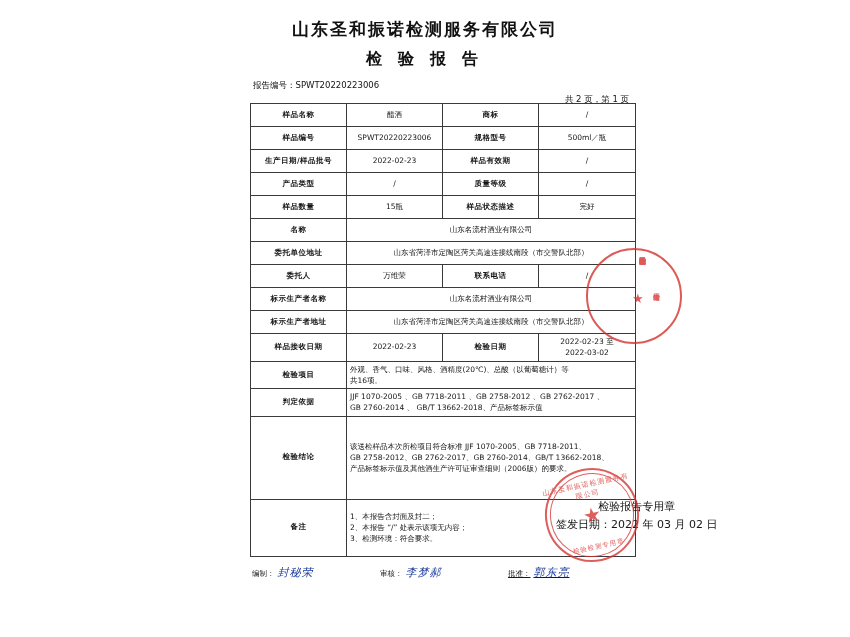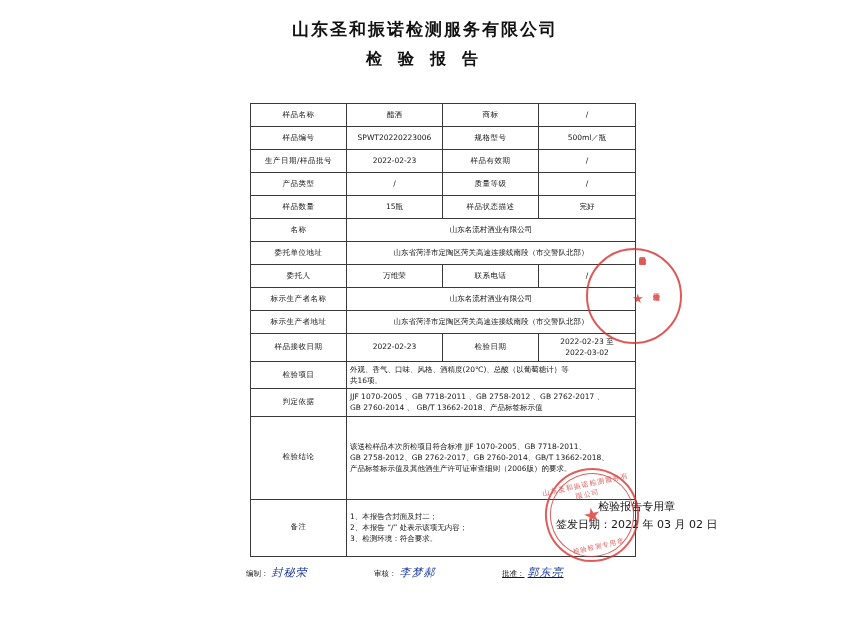--- a/index.html
+++ b/index.html
@@ -70,32 +70,32 @@
   table.report td {
     border: 1px solid #3a3a3a;
     padding: 2px 3px;
     text-align: center;
     vertical-align: middle;
     line-height: 1.35;
     color: #151515;
     height: 18px;
   }
   td.lbl {
-    font-weight: normal;
+    font-weight: bold;
     letter-spacing: 0.5px;
     white-space: nowrap;
   }
   td.val {
     font-weight: normal;
   }
   .cellblock { text-align: left; line-height: 1.5; }
   .cellblock-c { text-align: center; line-height: 1.5; }
   .footer {
     position: absolute;
-    left: 244px;
+    left: 250px;
     top: 565px;
     width: 385px;
     height: 24px;
     font-size: 7.5px;
   }
   .footer .fcell {
     position: absolute;
     top: 0;
     white-space: nowrap;
   }
@@ -211,20 +211,24 @@
   }
 </style>
 </head>
 <body>
 
 <div id="page">
 
   <div class="doc">
     <div class="title-main">山东圣和振诺检测服务有限公司</div>
     <div class="title-sub">检 验 报 告</div>
+    <div class="meta-row">
+      <span class="meta-left"><span>报告编号：</span><span>SPWT20220223006</span></span>
+      <span class="meta-right">共 2 页，第 1 页</span>
+    </div>
   </div>
 
   <table class="report">
     <colgroup>
       <col style="width:96px">
       <col style="width:96px">
       <col style="width:96px">
       <col style="width:97px">
     </colgroup>
     <tbody>

